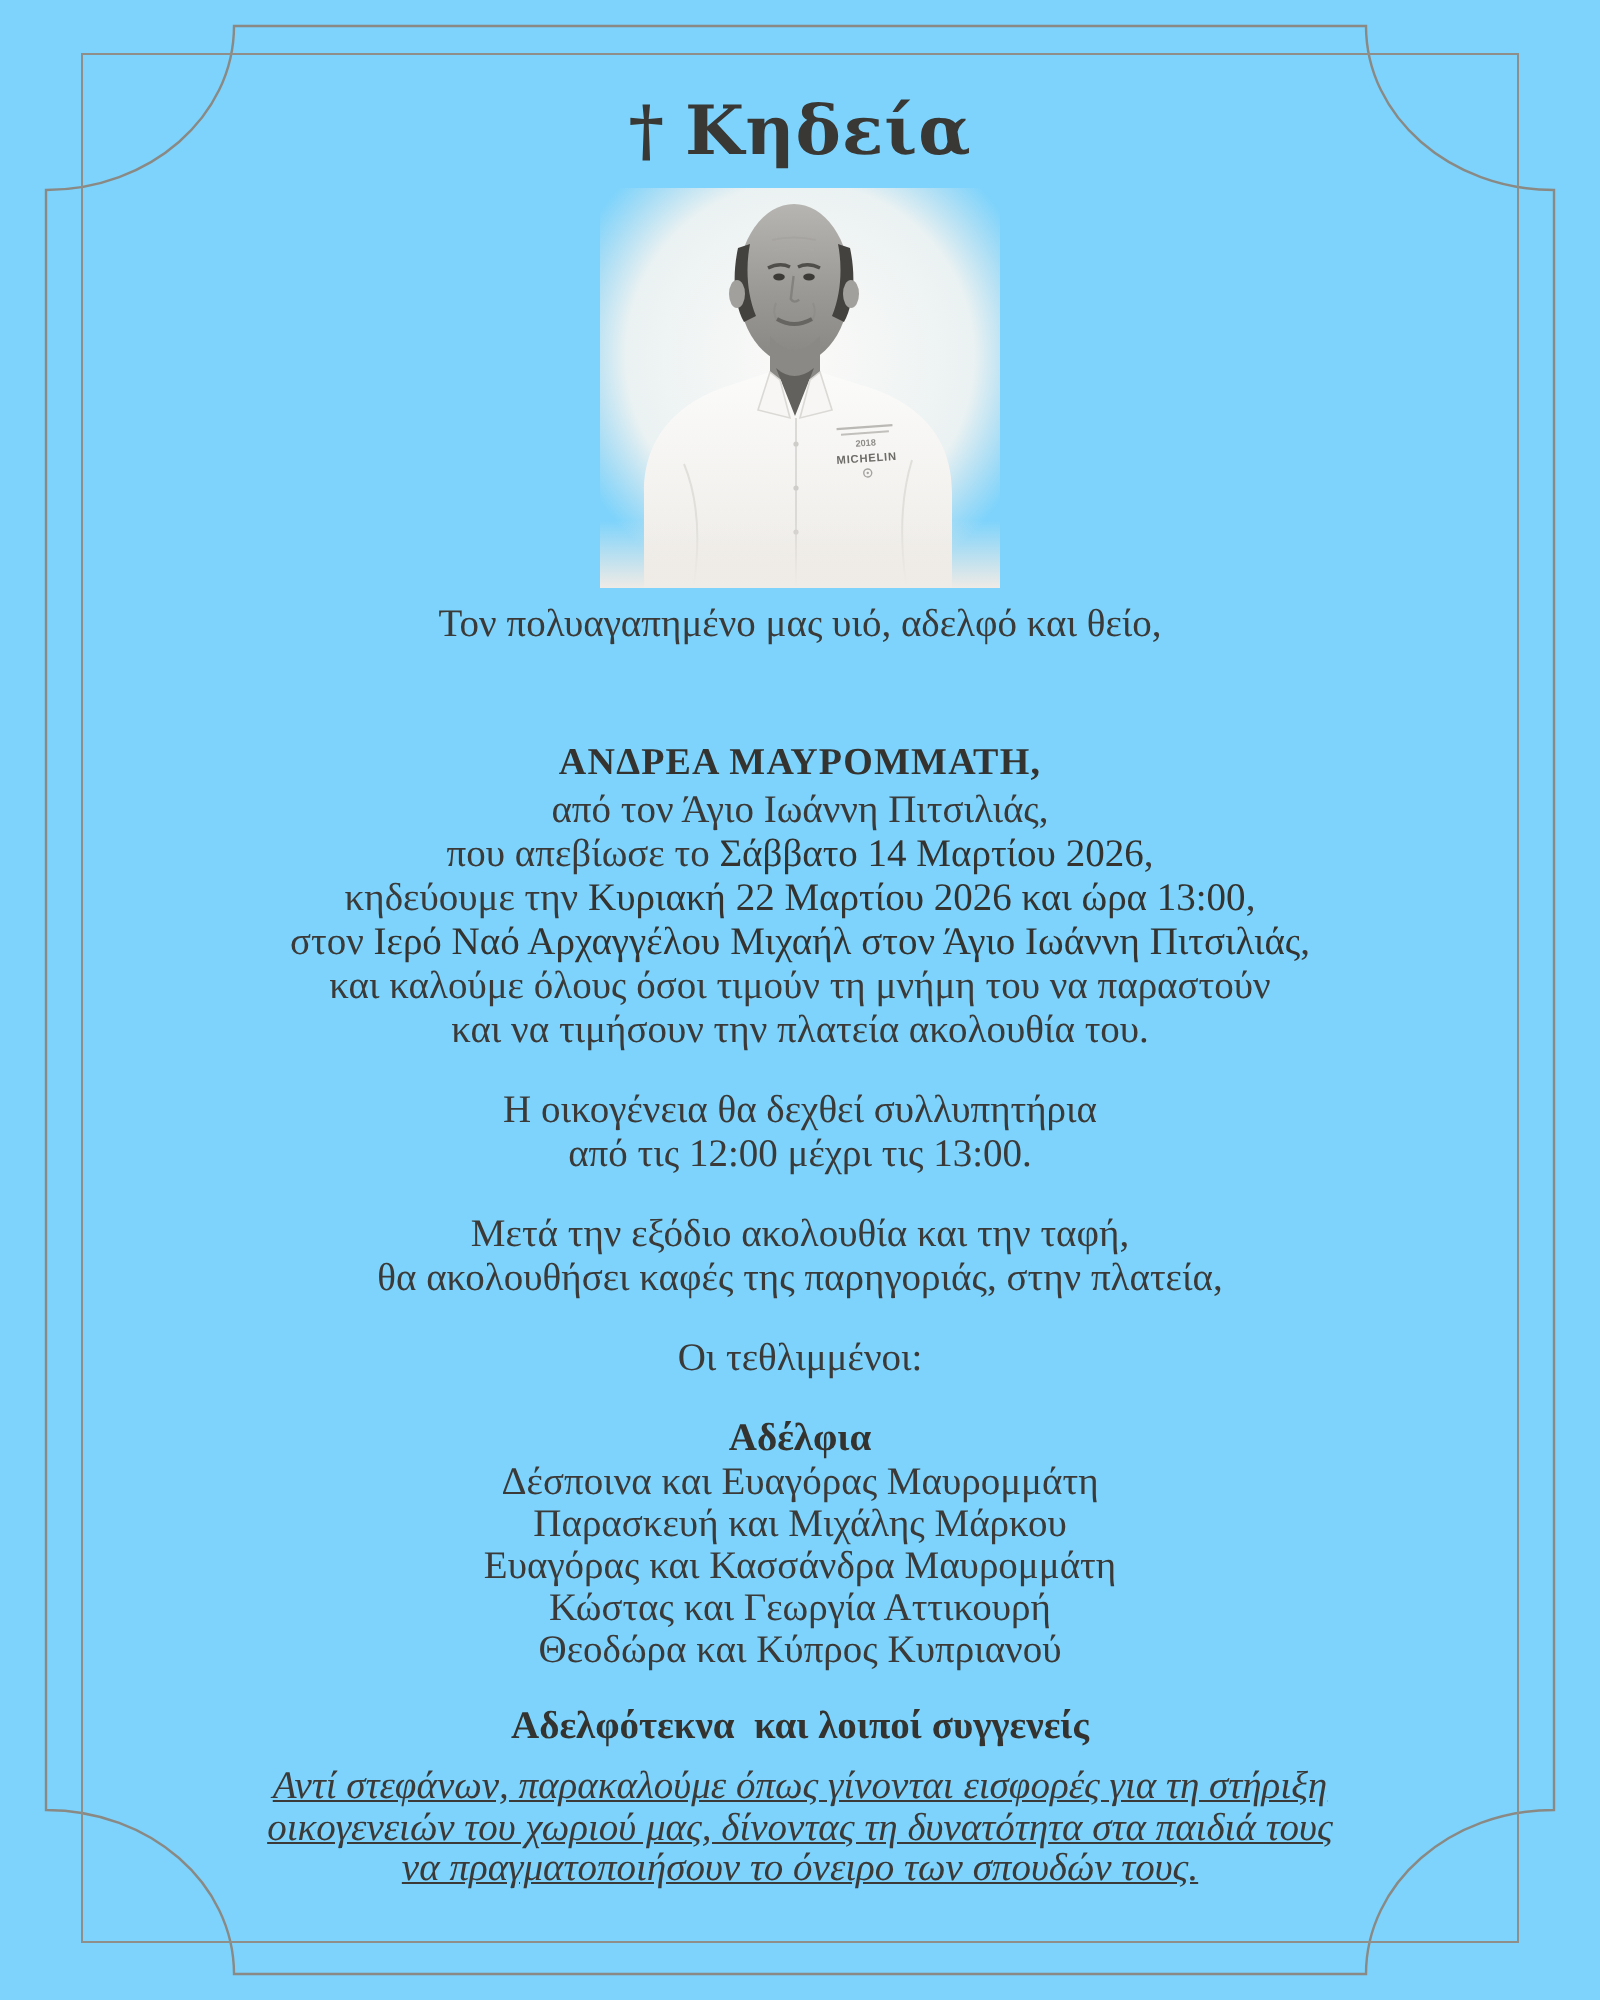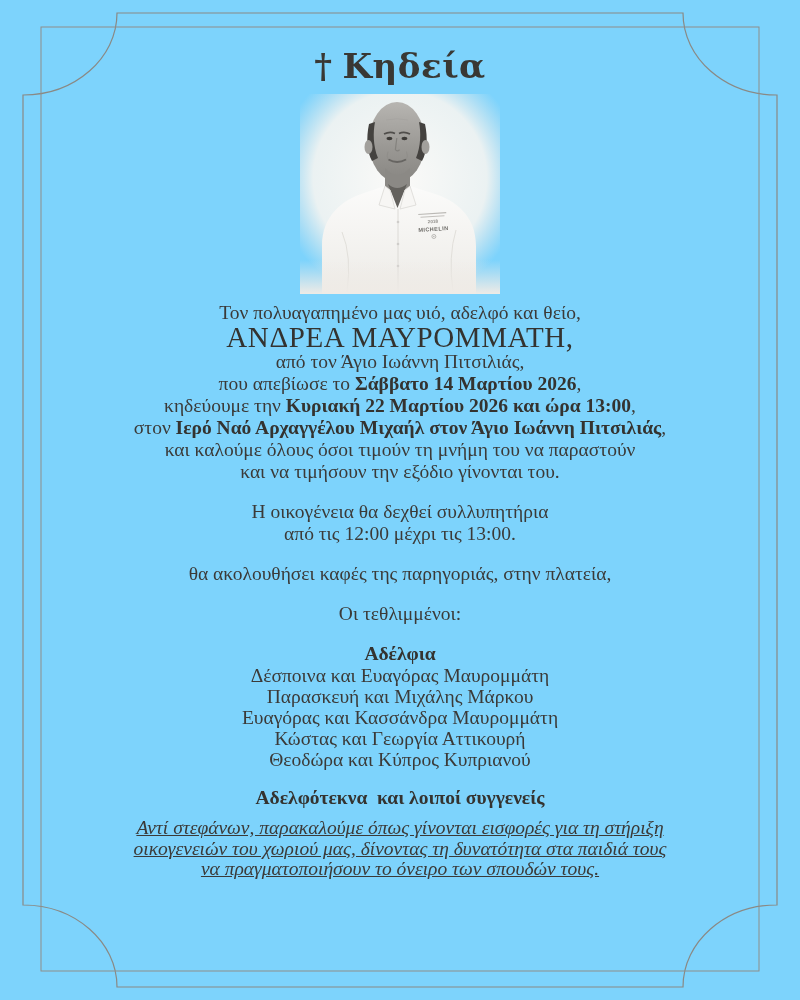--- a/index.html
+++ b/index.html
@@ -41,27 +41,28 @@
     justify-content: center;
   }
   .sec { margin-top: 18px; }
   .sec-announce { margin-top: 8px; }
   .line {
     font-size: 19.5px;
     line-height: 22px;
     white-space: pre-wrap;
   }
   .deceased-name {
-    font-size: 29px;
+    font-size: 19px;
     line-height: 27px;
-    font-weight: normal;
+    font-weight: bold;
     letter-spacing: 0.6px;
     color: #343330;
+    margin-top: 44px;
   }
-  strong, .bold { font-weight: bold; color: #343330; margin-top: 28px; }
+  strong, .bold { font-weight: normal; color: #343330; margin-top: 28px; }
   .sibling-line { font-size: 19.5px; line-height: 21px; }
   .heading-line { font-weight: bold; color: #343330; }
   .relatives { margin-top: 17px; }
   .sec-donation { margin-top: 9px; }
   .donation-line {
     font-style: italic;
     font-size: 19.5px;
     line-height: 20.5px;
     text-decoration: underline;
   }
@@ -146,29 +147,30 @@
     </div>
 
     <div class="sec sec-announce">
       <div class="line">Τον πολυαγαπημένο μας υιό, αδελφό και θείο,</div>
       <div class="line deceased-name">ΑΝΔΡΕΑ ΜΑΥΡΟΜΜΑΤΗ,</div>
       <div class="line">από τον Άγιο Ιωάννη Πιτσιλιάς,</div>
       <div class="line"><span>που απεβίωσε το </span><strong>Σάββατο 14 Μαρτίου 2026</strong><span>,</span></div>
       <div class="line"><span>κηδεύουμε την </span><strong>Κυριακή 22 Μαρτίου 2026 και ώρα 13:00</strong><span>,</span></div>
       <div class="line"><span>στον </span><strong>Ιερό Ναό Αρχαγγέλου Μιχαήλ στον Άγιο Ιωάννη Πιτσιλιάς</strong><span>,</span></div>
       <div class="line">και καλούμε όλους όσοι τιμούν τη μνήμη του να παραστούν</div>
-      <div class="line">και να τιμήσουν την εξόδιο γίνονται του.</div>
+      <div class="line">και να τιμήσουν την πλατεία ακολουθία του.</div>
     </div>
 
     <div class="sec">
       <div class="line">Η οικογένεια θα δεχθεί συλλυπητήρια</div>
       <div class="line">από τις 12:00 μέχρι τις 13:00.</div>
     </div>
 
     <div class="sec">
+      <div class="line">Μετά την εξόδιο ακολουθία και την ταφή,</div>
       <div class="line">θα ακολουθήσει καφές της παρηγοριάς, στην πλατεία,</div>
     </div>
 
     <div class="sec">
       <div class="line">Οι τεθλιμμένοι:</div>
     </div>
 
     <div class="sec">
       <div class="line heading-line">Αδέλφια</div>
       <div class="sibling-line">Δέσποινα και Ευαγόρας Μαυρομμάτη</div>

